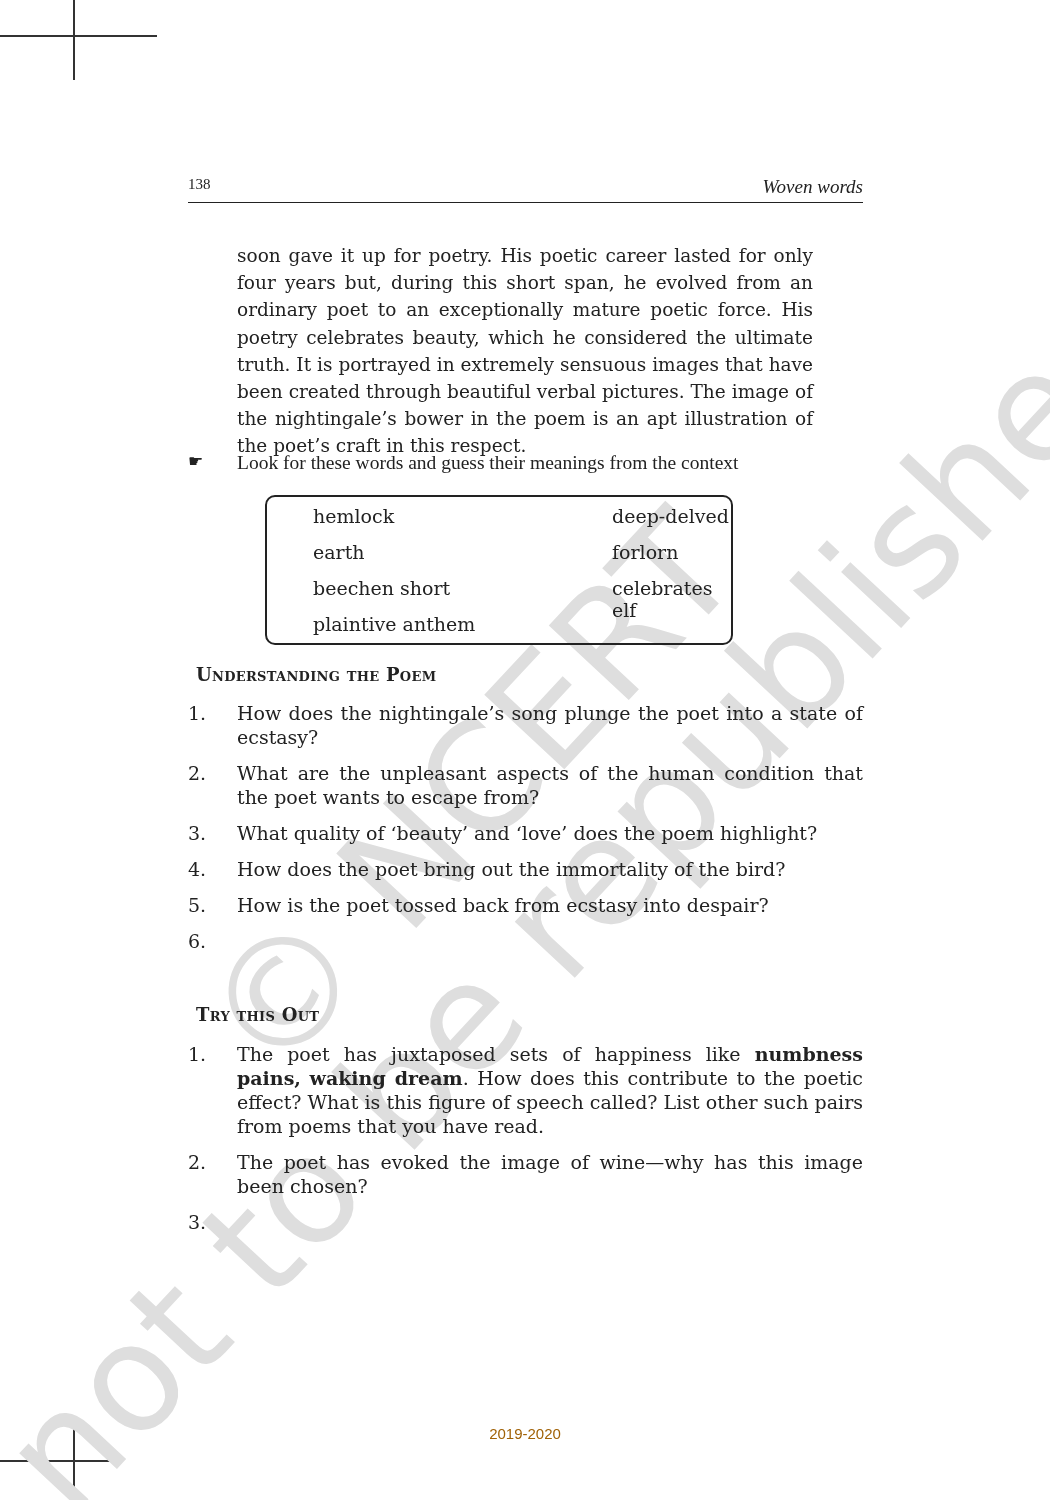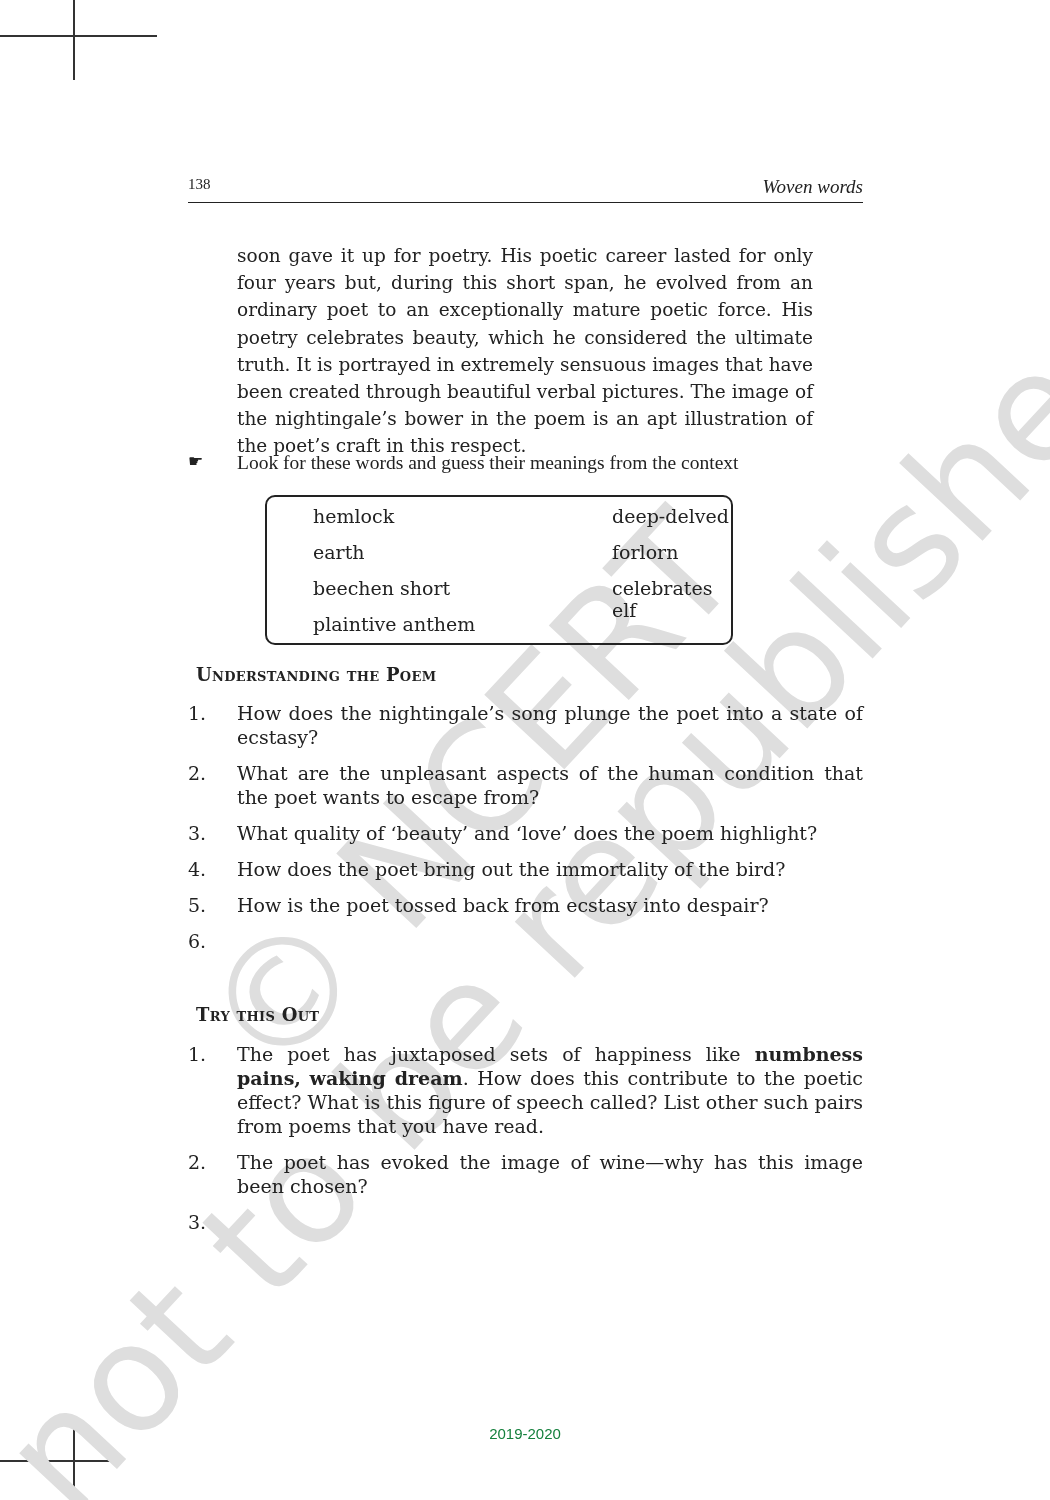--- a/index.html
+++ b/index.html
@@ -17,21 +17,21 @@
   .bio p { margin:0; }
   .prompt { position:absolute; left:188px; top:452px; width:675px; font-size:19.5px; }
   .prompt .hand { position:absolute; left:0; top:-1px; font-family:"DejaVu Sans",sans-serif; font-size:17px; }
   .prompt .ptext { position:absolute; left:49px; top:0; font-family:"Liberation Serif",serif; white-space:nowrap; }
   .wordbox { position:absolute; left:265px; top:495px; width:468px; height:150px; border:2px solid #222; border-radius:10px; box-sizing:border-box; }
   .word { position:absolute; font-size:19px; }
   .sec-head { position:absolute; left:196px; font-weight:bold; font-size:18px; font-variant:small-caps; letter-spacing:0.3px; }
   .qlist { position:absolute; left:188px; width:675px; font-size:19px; line-height:24px; }
   .q { position:relative; padding-left:49px; text-align:justify; }
   .q .qn { position:absolute; left:0; top:0; }
-  .footer { position:absolute; left:0; width:1050px; top:1425px; text-align:center; font-family:"Liberation Sans",sans-serif; font-size:15px; color:#15803d; }
+  .footer { position:absolute; left:0; width:1050px; top:1425px; text-align:center; font-family:"Liberation Sans",sans-serif; font-size:15px; color:#a16207; }
 </style>
 </head>
 <body>
 
 <div class="crop" style="left:73px;top:0;width:2px;height:80px;"></div>
 <div class="crop" style="left:0;top:35px;width:157px;height:2px;"></div>
 <div class="crop" style="left:73px;top:1419px;width:2px;height:81px;"></div>
 <div class="crop" style="left:0;top:1460px;width:112px;height:2px;"></div>
 
 <div class="watermark">

